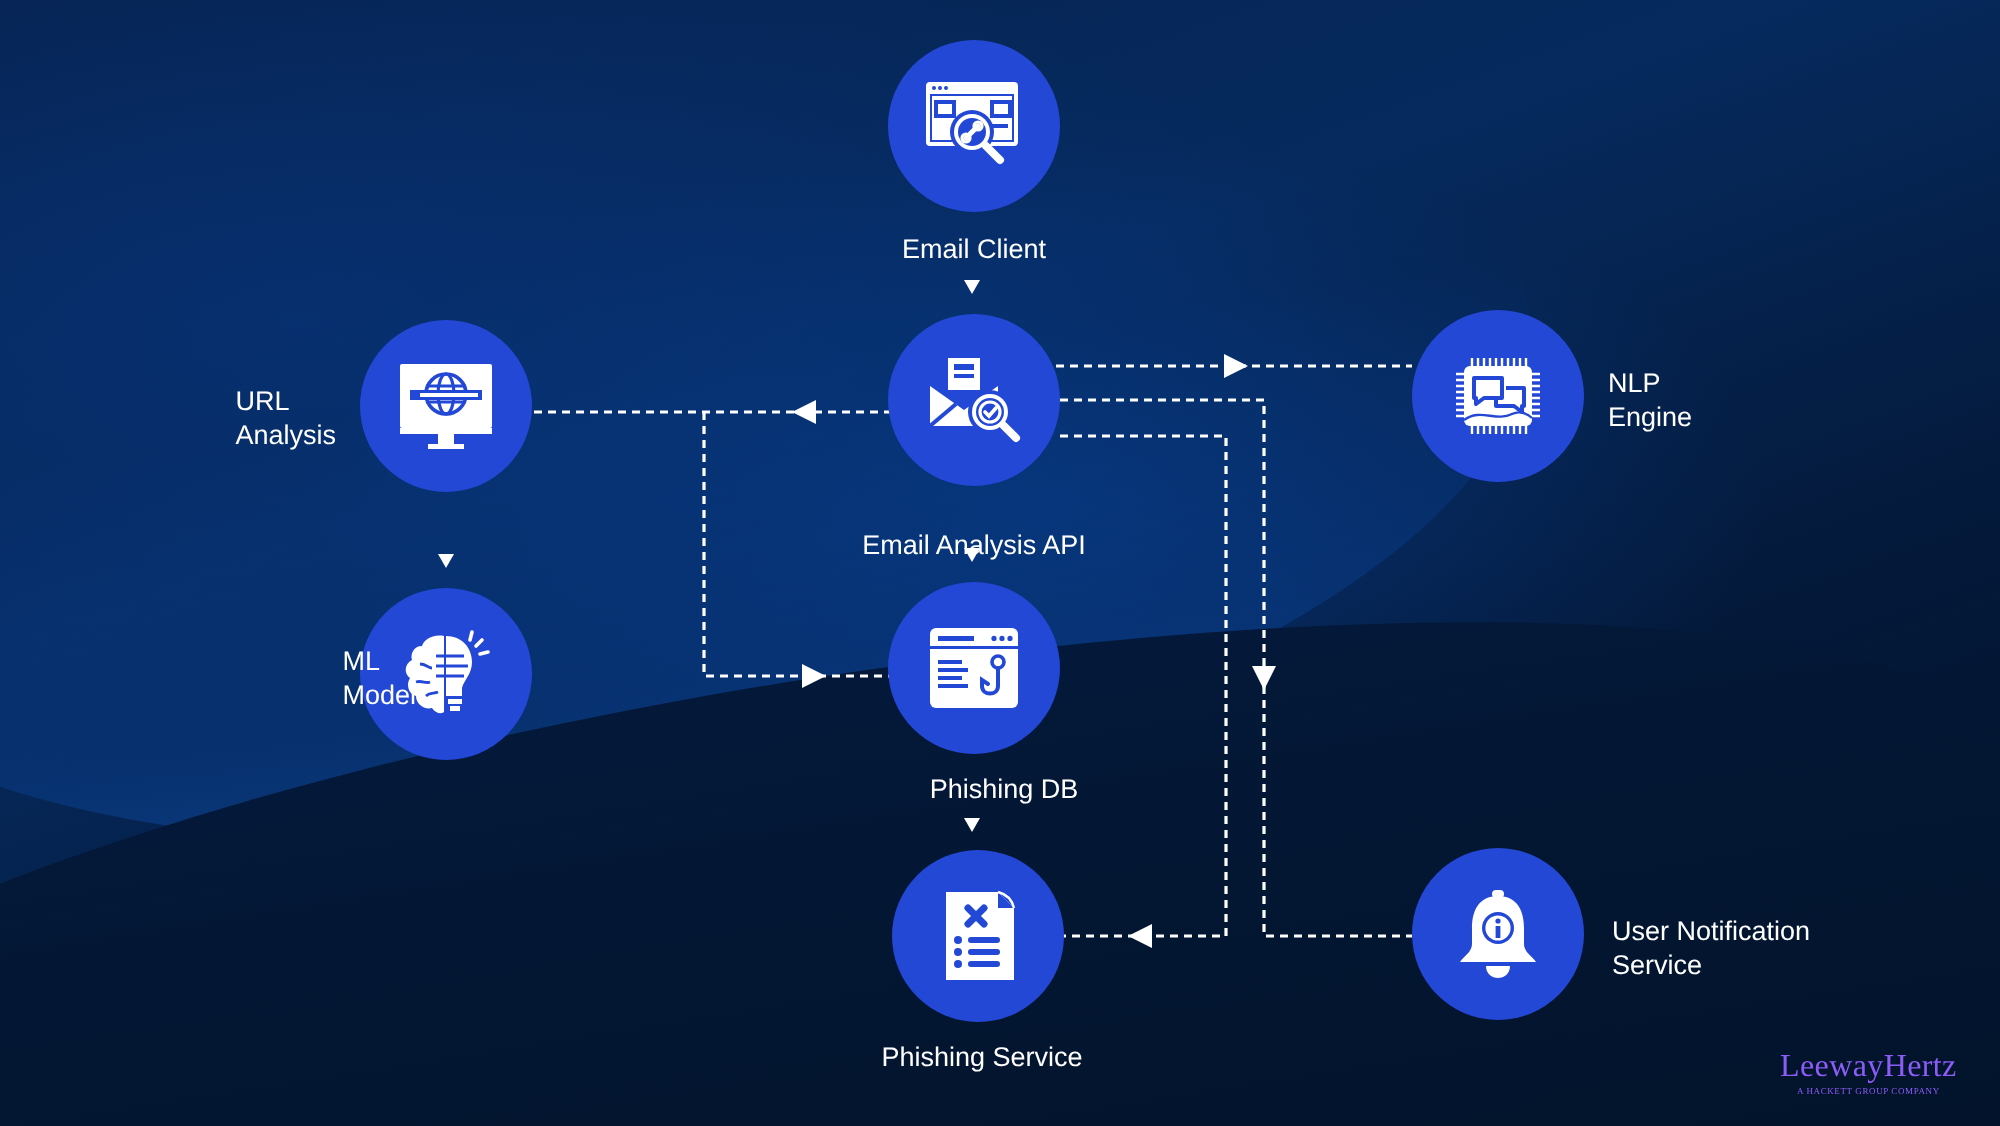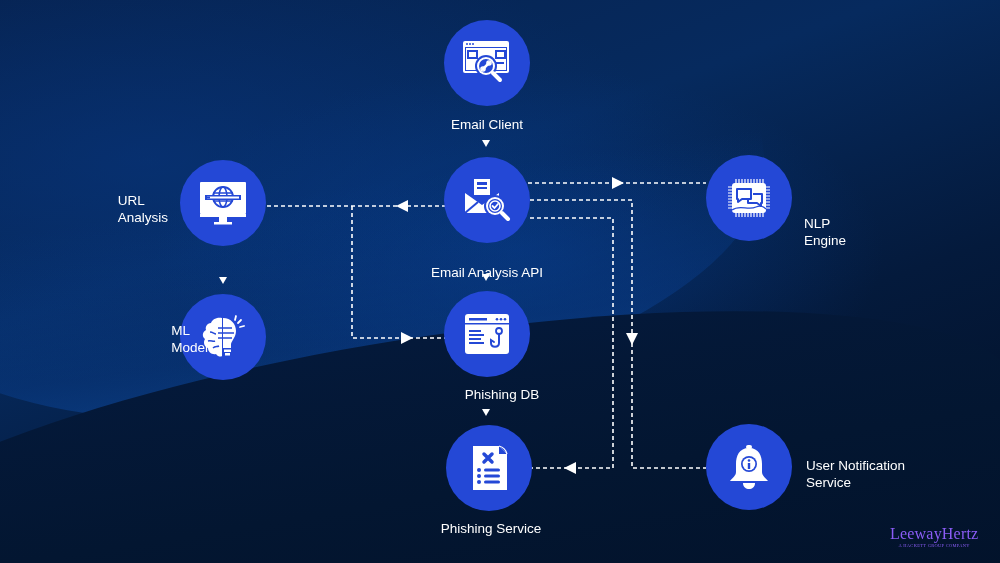--- a/index.html
+++ b/index.html
@@ -194,21 +194,21 @@
       <path d="M14 41 v5 M17 41 v5 M20 41 v5 M23 41 v5 M26 41 v5 M29 41 v5 M32 41 v5 M35 41 v5 M38 41 v5 M41 41 v5"></path>
       <path d="M6 16 h5 M6 19 h5 M6 22 h5 M6 25 h5 M6 28 h5 M6 31 h5 M6 34 h5 M6 37 h5"></path>
       <path d="M43 16 h5 M43 19 h5 M43 22 h5 M43 25 h5 M43 28 h5 M43 31 h5 M43 34 h5 M43 37 h5"></path>
     </g>
     <rect x="10" y="12" width="34" height="30" rx="3" fill="#fff"></rect>
     <path d="M15 18 h14 v10 h-9 l-4 3 v-3 h-1 Z" fill="none" stroke="#2448d6" stroke-width="2" stroke-linejoin="round"></path>
     <path d="M31 23 h9 v9 h-1 v3 l-4 -3 h-9 v-3" fill="none" stroke="#2448d6" stroke-width="2" stroke-linejoin="round"></path>
     <path d="M10 39 C 18 33, 26 40, 34 36 C 38 34, 42 36, 44 38" fill="none" stroke="#2448d6" stroke-width="1.2"></path>
   </svg>
 </div>
-<div class="label" style="left:804px;top:183px;margin-top:32px;">
+<div class="label" style="left:804px;top:183px;">
   <div>NLP</div>
   <div>Engine</div>
 </div>
 
 <div class="node" style="left:706px;top:424px;">
   <svg viewBox="0 0 54 54">
     <rect x="24" y="5" width="6" height="4" rx="2" fill="#fff"></rect>
     <path d="M27 8 C17 8 14 16 14 24 L14 32 C14 36 10 38 8 41 L46 41 C44 38 40 36 40 32 L40 24 C40 16 37 8 27 8 Z" fill="#fff"></path>
     <path d="M21 43 H33 C33 47 30 49 27 49 C24 49 21 47 21 43 Z" fill="#fff"></path>
     <circle cx="27" cy="24" r="8" fill="#2448d6"></circle>

